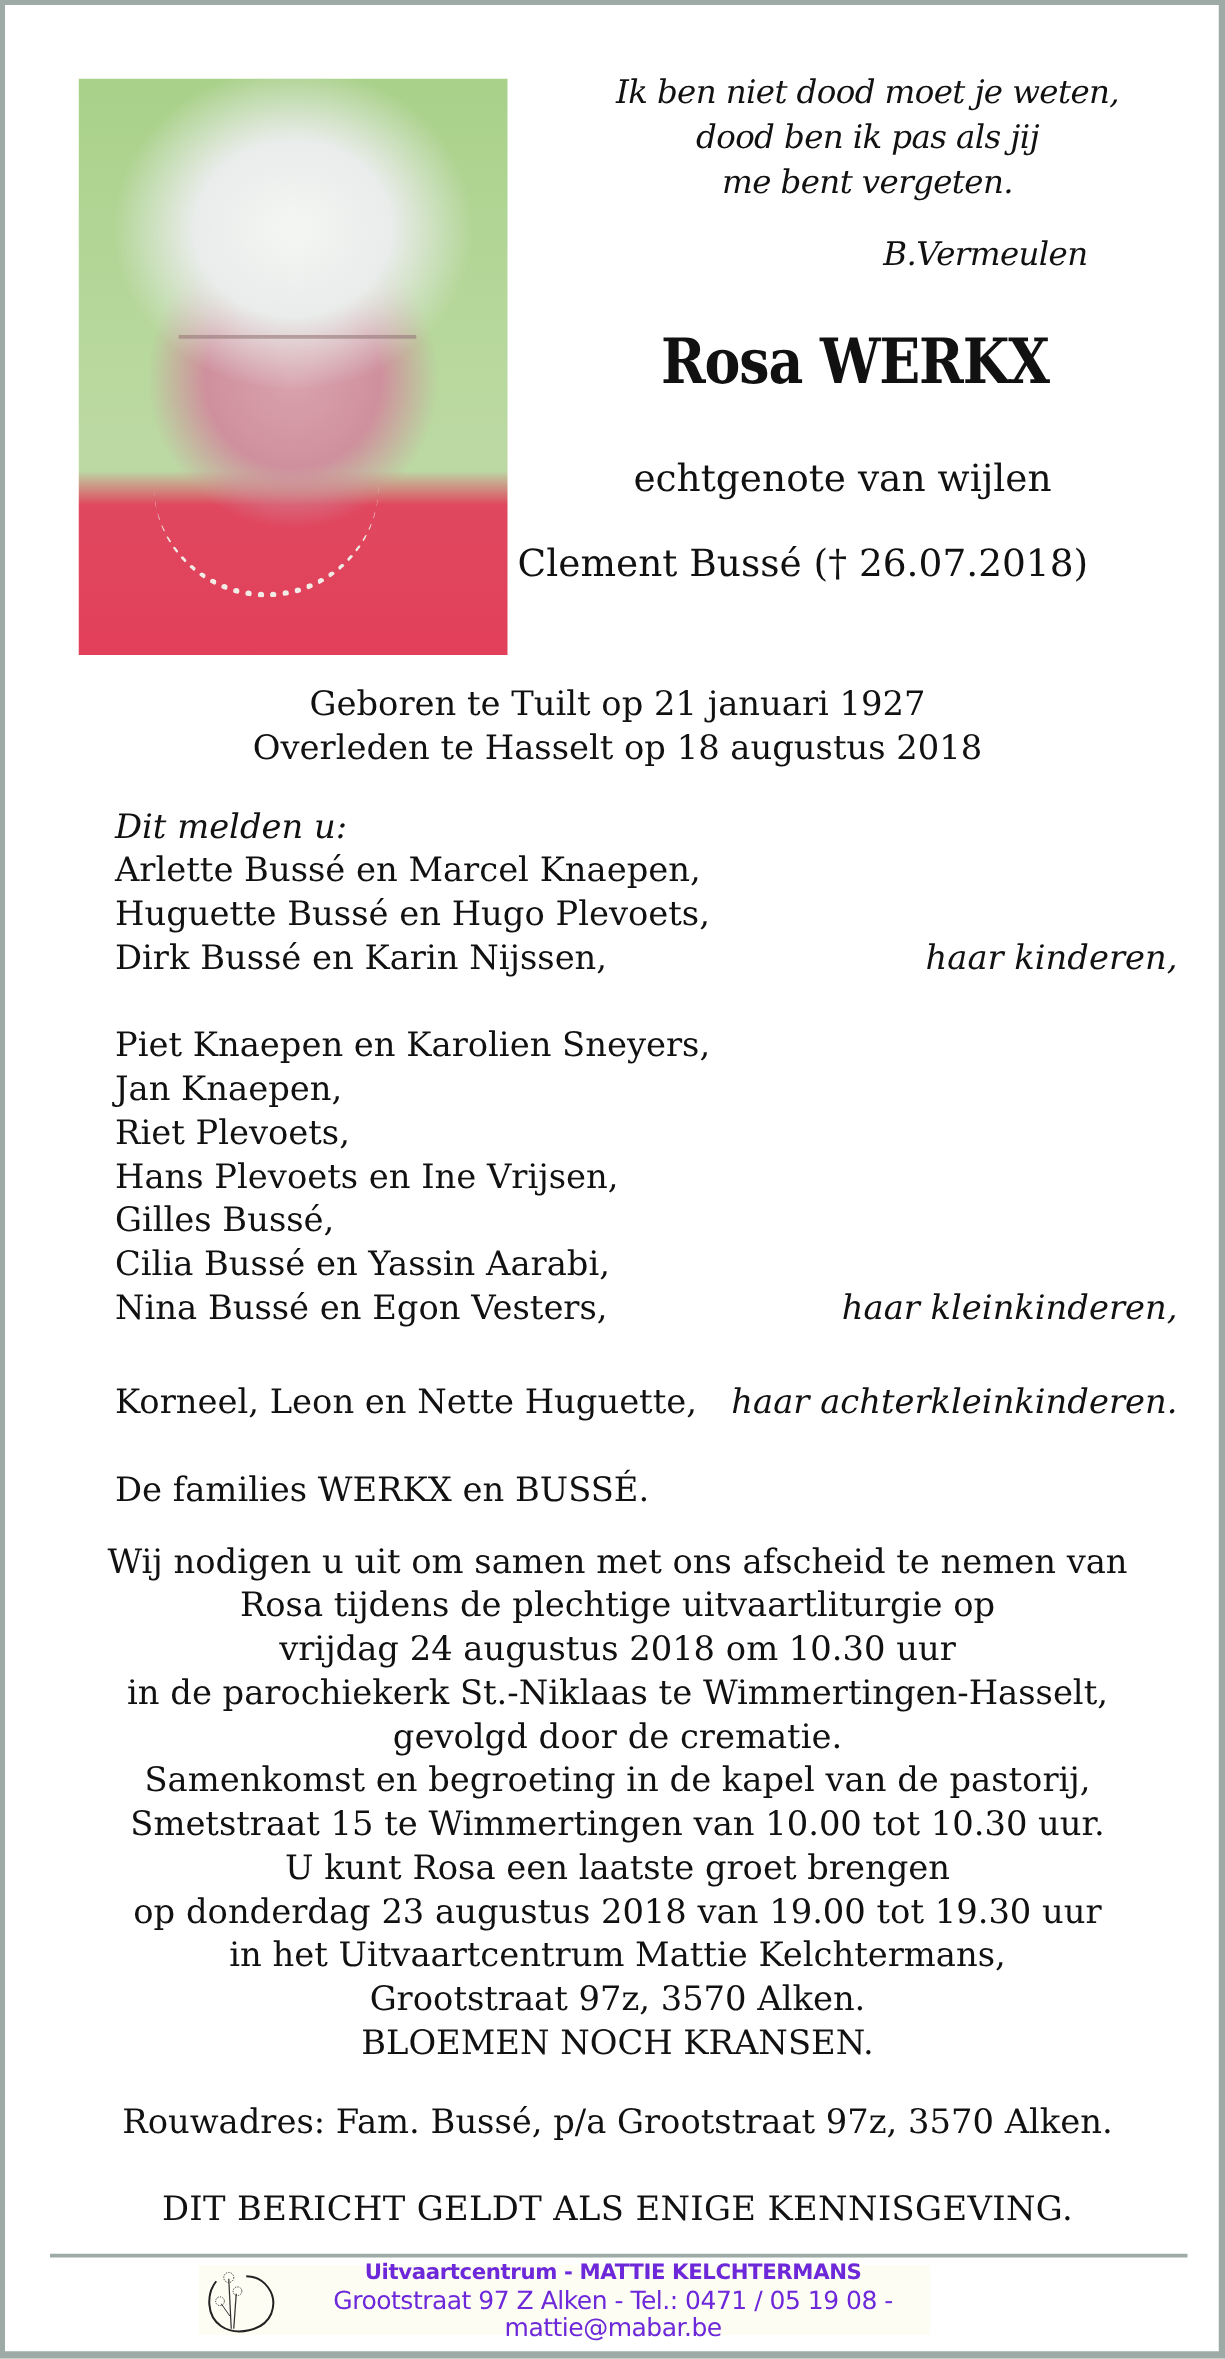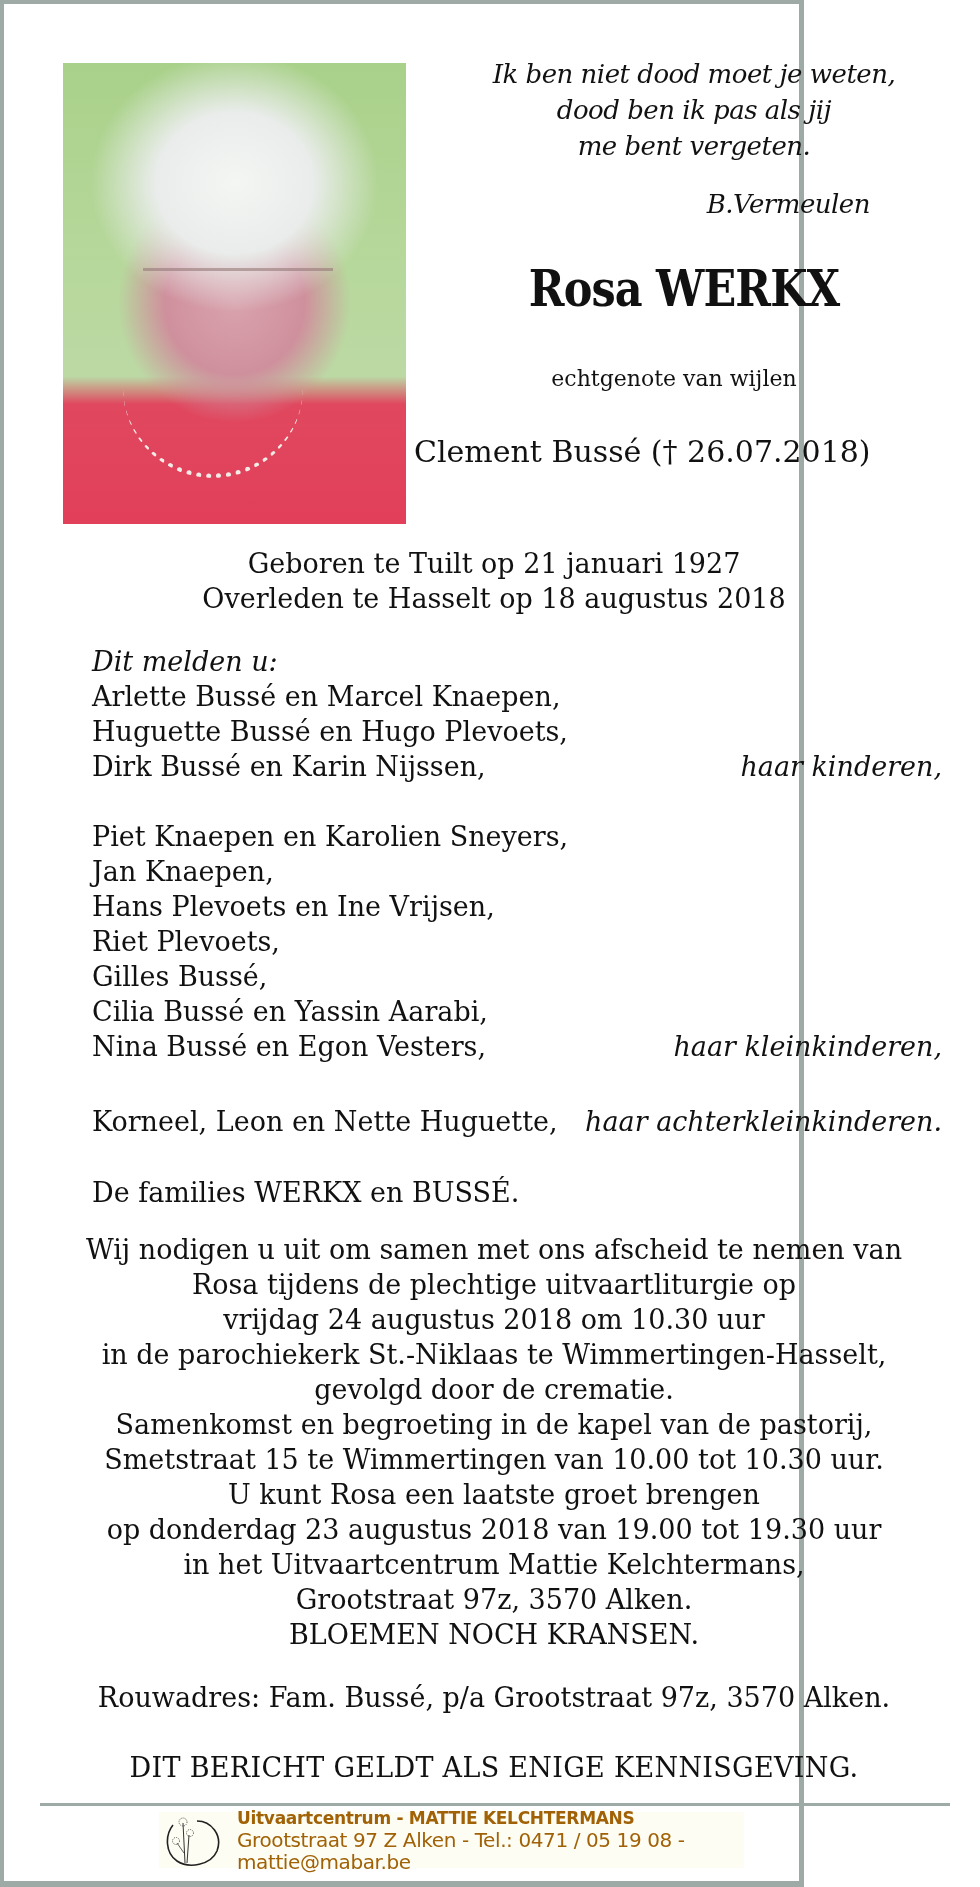--- a/index.html
+++ b/index.html
@@ -1,18 +1,18 @@
 <!DOCTYPE html>
 <html><head>
 <meta charset="utf-8">
 <style>
   html, body { margin: 0; padding: 0; background: #ffffff; }
   body { width: 980px; height: 1887px; position: relative; overflow: hidden; }
   .frame {
-    position: absolute; left: 0; top: 0; width: 804px; height: 1887px;
+    position: absolute; left: 0; top: 0; width: 980px; height: 1887px;
     box-sizing: border-box;
     border-top: 4px solid #9eaaa6;
     border-left: 4px solid #9eaaa6;
     border-right: 5px solid #9eaaa6;
     border-bottom: 6px solid #9eaaa6;
     background: #ffffff;
   }
   .serif { font-family: "DejaVu Serif", "Liberation Serif", serif; color: #111; }
   .abs { position: absolute; }
 
@@ -32,41 +32,41 @@
   .photo .necklace {
     position: absolute; left: 60px; top: 300px; width: 180px; height: 110px;
     border-bottom: 5px dotted #f2ece6; border-radius: 0 0 90px 90px;
   }
 
   
   .quote { left: 440px; top: 52px; width: 500px; font-style: italic; font-size: 26px; line-height: 36px; text-align: center; letter-spacing: -0.5px; }
   .quote .sig { text-align: right; padding-right: 74px; margin-top: 22px; }
 
   .name { left: 420px; top: 255px; width: 520px; text-align: center; font-size: 50px; font-weight: bold; letter-spacing: -1px; transform: scaleX(0.86); transform-origin: center; }
-  .spouse-label { left: 420px; top: 362px; width: 500px; text-align: center; font-size: 22px; }
+  .spouse-label { left: 420px; top: 362px; width: 500px; text-align: center; font-size: 30px; }
   .spouse { left: 410px; top: 430px; width: 530px; font-size: 30px; }
 
   .vitals { left: 0; top: 542px; width: 980px; text-align: center; font-size: 27px; line-height: 35px; }
 
   .list { left: 59px; width: 850px; font-size: 27px; line-height: 35px; margin-left: 29px; }
   .row { display: flex; justify-content: space-between; }
   .row .rel { font-style: italic; text-align: center; }
   .intro { font-style: italic; }
 
   .invite { left: 0; top: 1228px; width: 980px; text-align: center; font-size: 27px; line-height: 35px; }
   .invite b { font-weight: normal; }
 
   .rouw { left: 0; top: 1678px; width: 980px; text-align: center; font-size: 27px; }
   .notice { left: 0; top: 1748px; width: 980px; text-align: center; font-size: 27px; letter-spacing: 0.3px; }
 
   .divider { left: 36px; top: 1799px; width: 910px; height: 3px; background: #9eaaa6; }
 
   .footer { left: 155px; top: 1808px; width: 585px; height: 56px; background: #fdfdf4; display: flex; align-items: center; }
   .footer .logo { width: 60px; height: 54px; margin-left: 4px; margin-right: 14px; flex: none; }
-  .footer .txt { font-family: "DejaVu Sans", "Liberation Sans", sans-serif; color: #a16207; }
+  .footer .txt { font-family: "DejaVu Sans", "Liberation Sans", sans-serif; color: #6d28d9; text-align: center; }
   .footer .t1 { font-size: 17px; font-weight: bold; line-height: 22px; letter-spacing: -0.3px; }
   .footer .t2 { font-size: 20px; line-height: 22px; letter-spacing: -0.4px; }
 </style>
 </head>
 <body>
 
 <div class="frame">
 
   <div class="abs photo" aria-label="Portrait of Rosa Werkx">
     <div class="glasses"></div>
@@ -95,22 +95,22 @@
     <div>Huguette Bussé en Hugo Plevoets,</div>
     <div class="row">
       <span>Dirk Bussé en Karin Nijssen,</span>
       <span class="rel">haar kinderen,</span>
     </div>
   </div>
 
   <div class="abs list serif" style="top:815px;">
     <div>Piet Knaepen en Karolien Sneyers,</div>
     <div>Jan Knaepen,</div>
+    <div>Riet Plevoets,</div>
     <div>Hans Plevoets en Ine Vrijsen,</div>
-    <div>Riet Plevoets,</div>
     <div>Gilles Bussé,</div>
     <div>Cilia Bussé en Yassin Aarabi,</div>
     <div class="row">
       <span>Nina Bussé en Egon Vesters,</span>
       <span class="rel">haar kleinkinderen,</span>
     </div>
   </div>
 
   <div class="abs list serif" style="top:1100px;">
     <div class="row">

